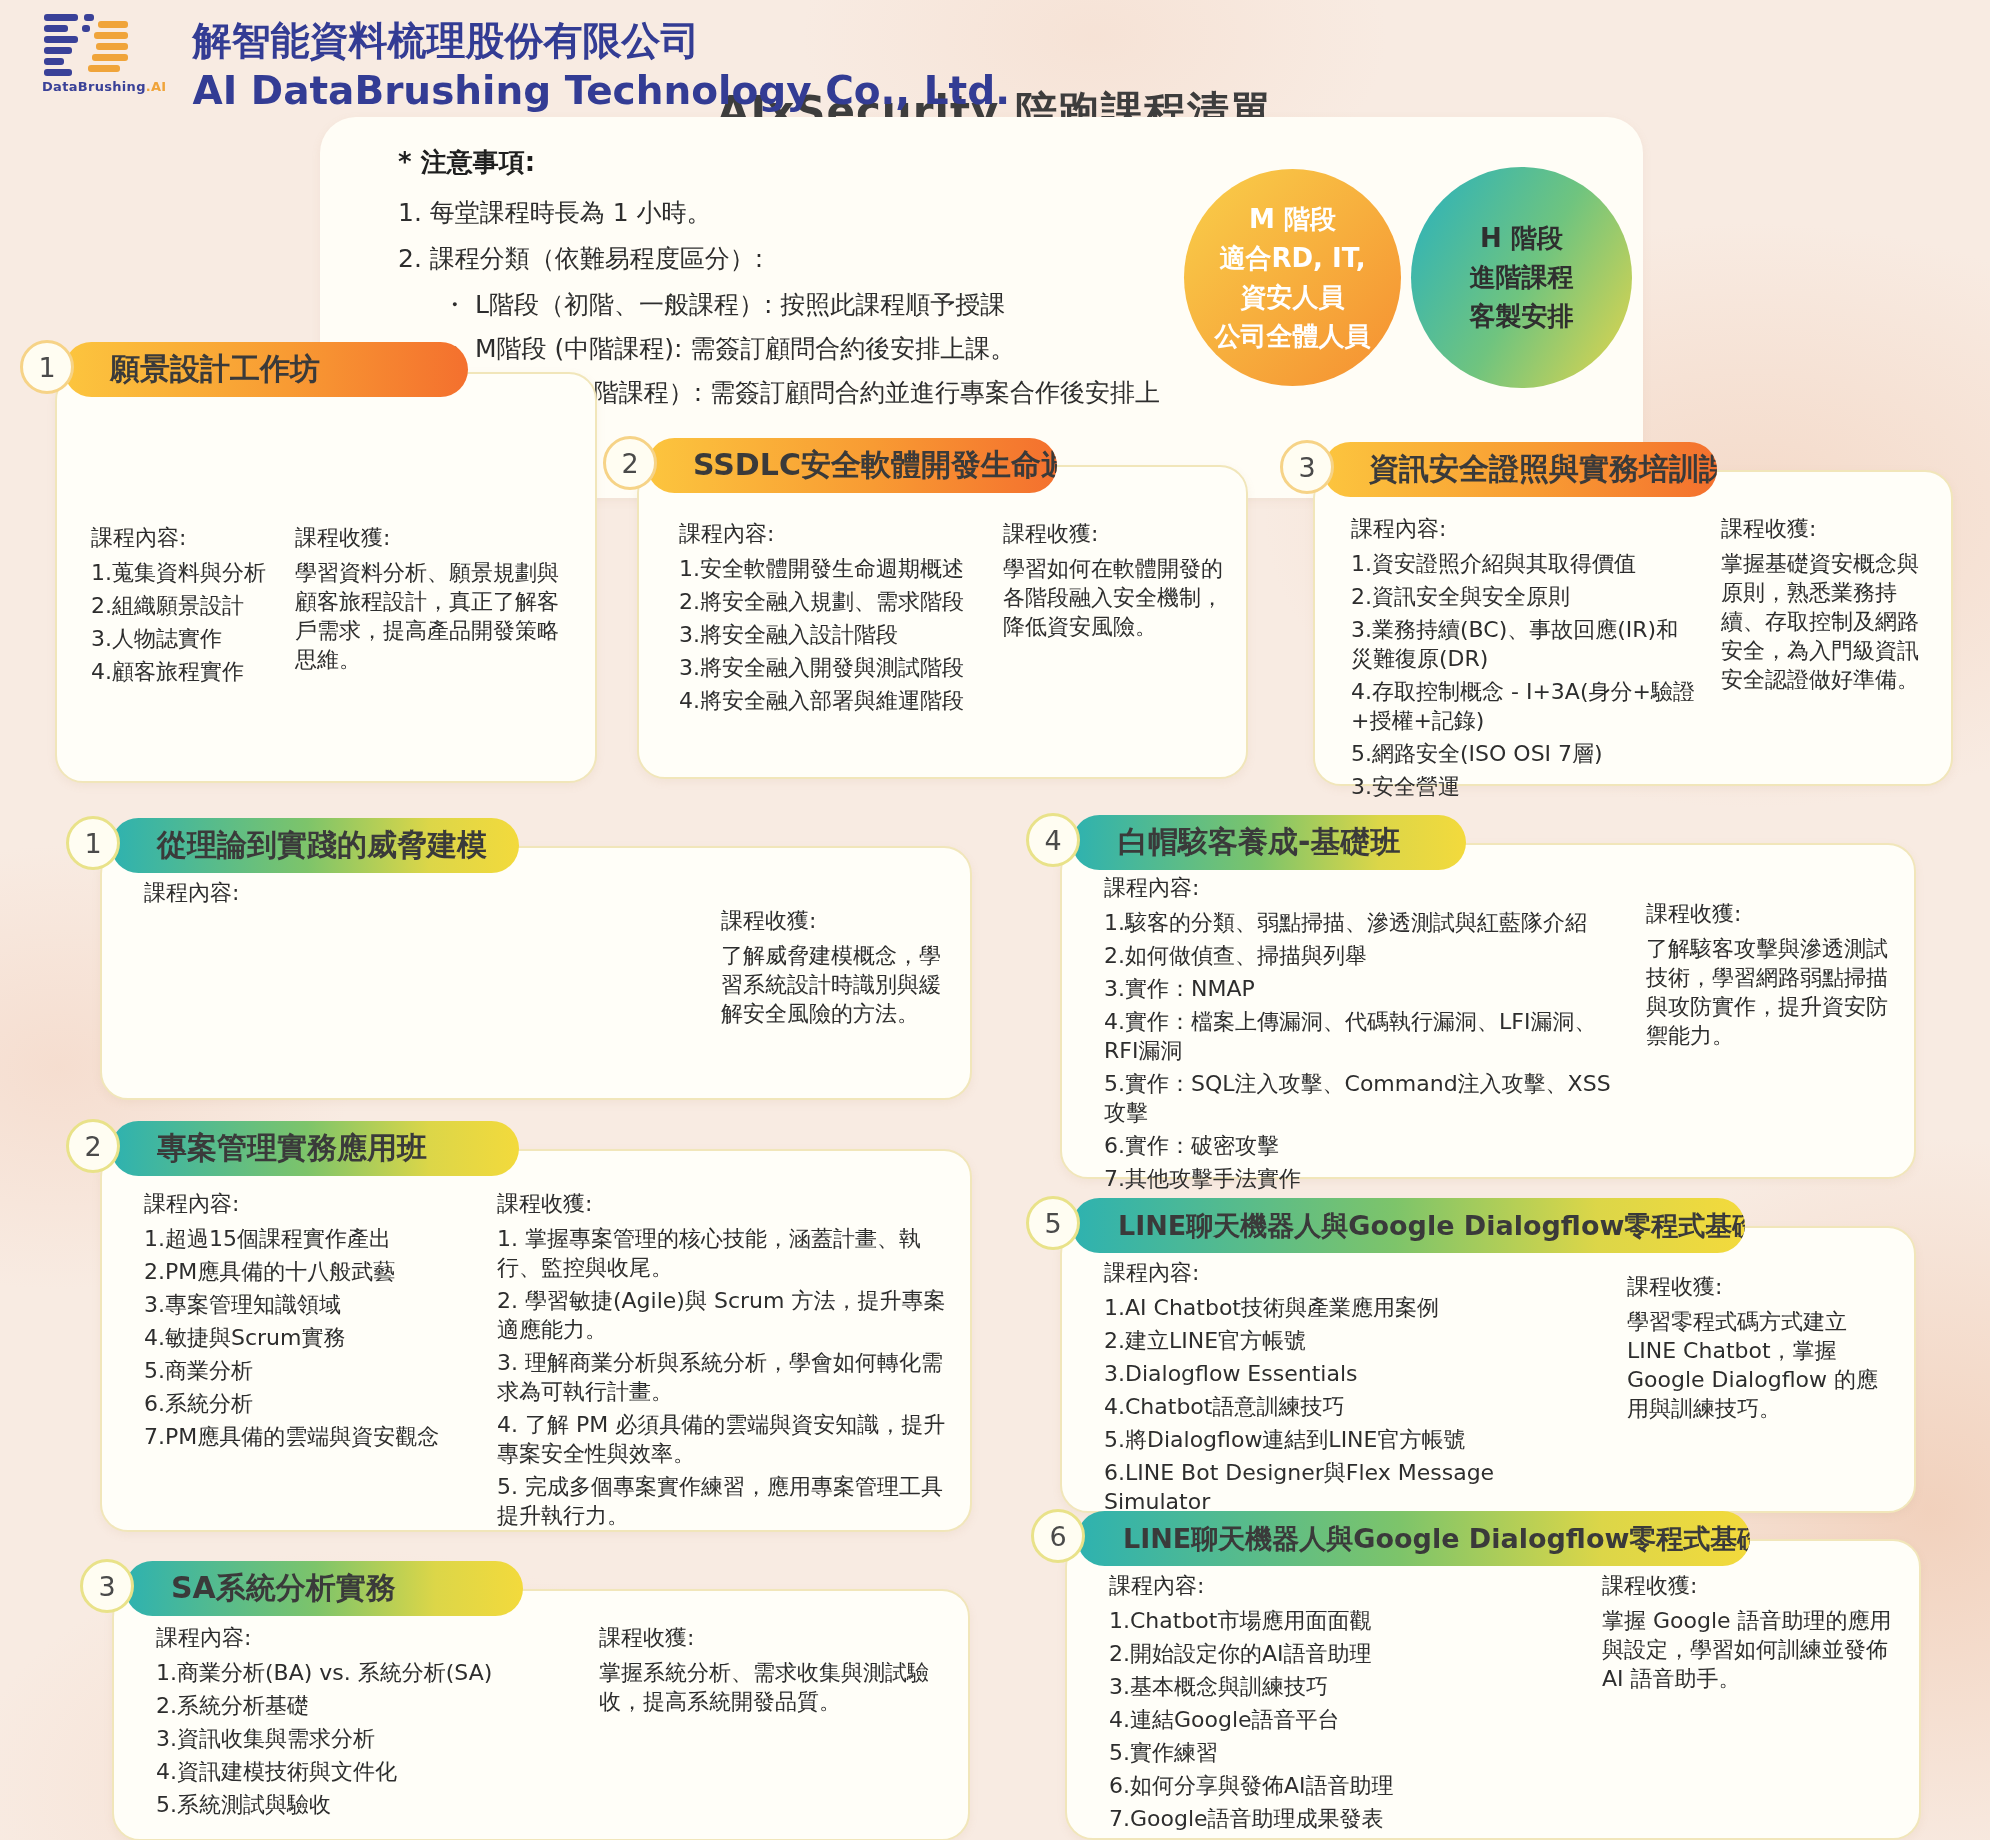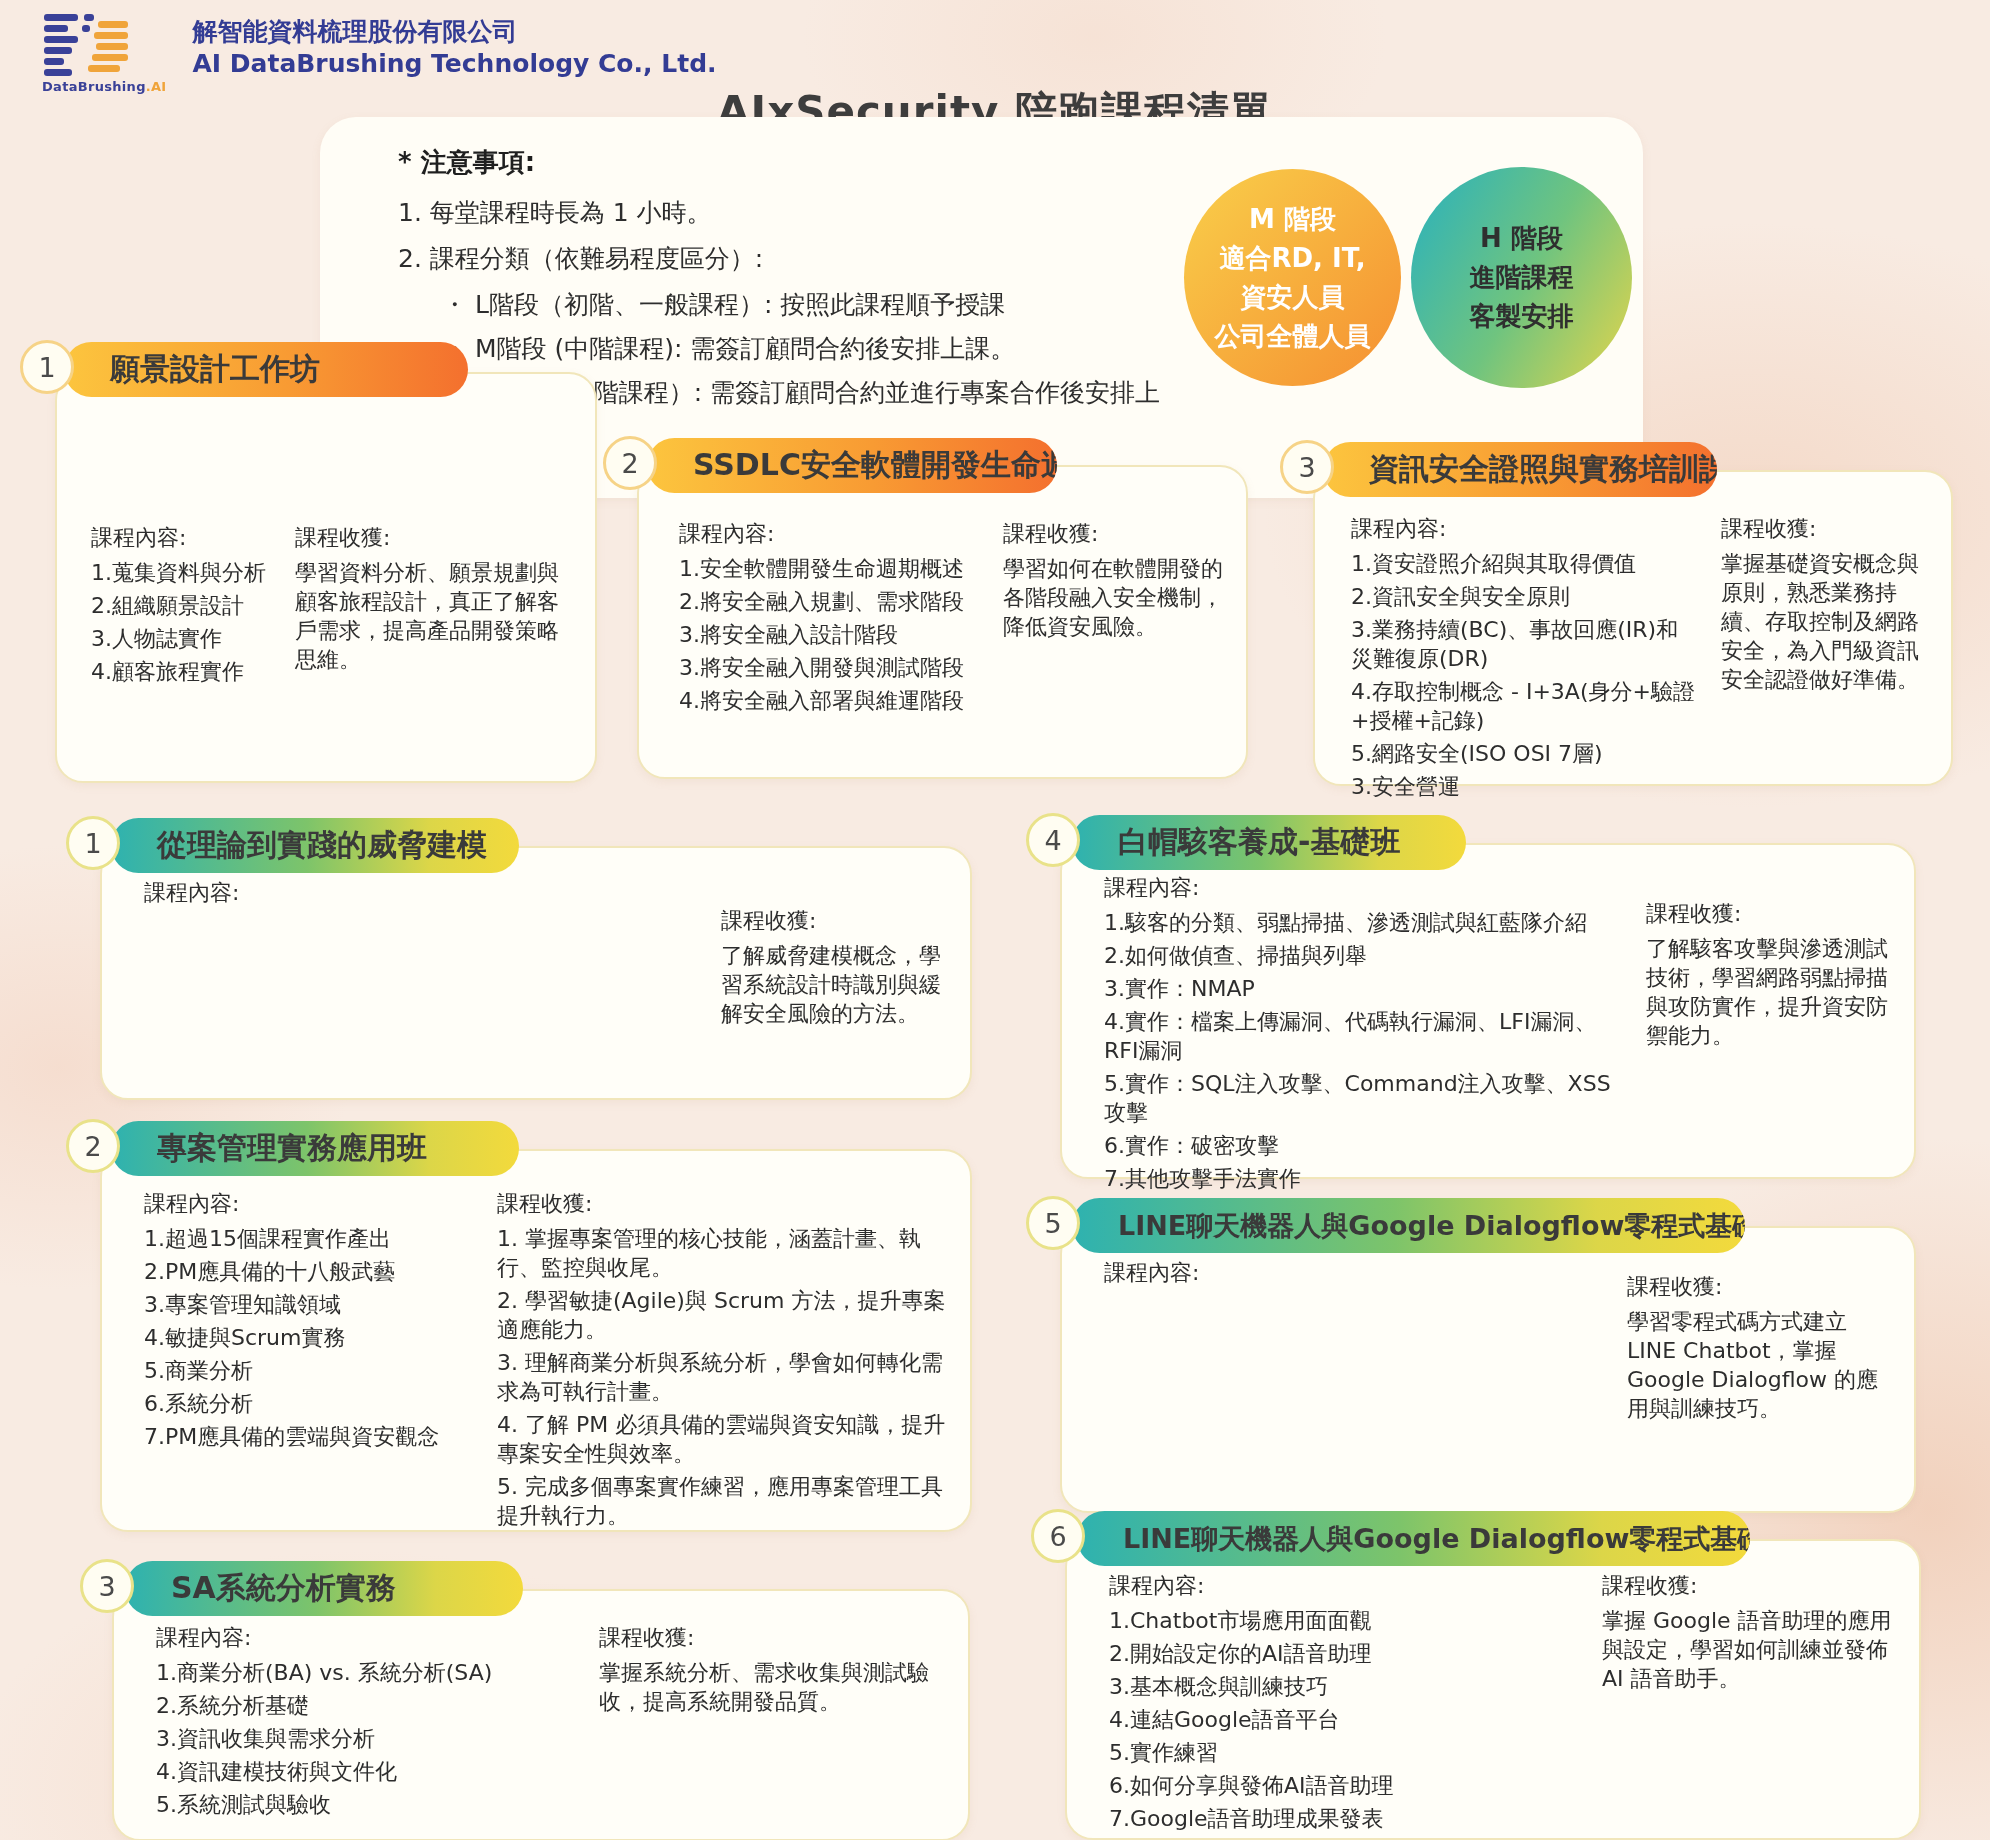--- a/index.html
+++ b/index.html
@@ -11,21 +11,21 @@
       radial-gradient(418px 318px at 3% 58%, rgba(242,205,185,0.45), transparent 70%),
       radial-gradient(557px 338px at 18% 97%, rgba(243,208,188,0.45), transparent 70%),
       radial-gradient(418px 259px at 55% 2%, rgba(243,214,196,0.40), transparent 70%),
       #f8ebe2;}
   
   .logo{position:absolute;left:42px;top:12px;display:flex;align-items:flex-start;gap:26px;z-index:2;}
   .logo-mark{display:flex;flex-direction:column;align-items:flex-start;}
   .logo-sub{font-size:13px;font-weight:bold;color:#3a4198;margin-top:3px;letter-spacing:0.3px;}
   .logo-sub .sfx{color:#f0a43a;}
   .company{margin-top:4px;}
-  .company div{font-size:25px;font-weight:bold;color:#333c94;line-height:1.28;}
+  .company div{font-size:39px;font-weight:bold;color:#333c94;line-height:1.28;}
   .page-title{position:absolute;top:84px;left:0;width:100%;text-align:center;font-size:42px;
     font-weight:bold;color:#3d3d3d;letter-spacing:1px;z-index:1;}
   
   .note-box{position:absolute;left:320px;top:117px;width:1323px;height:381px;background:#fffdf6;
     border-radius:36px;box-shadow:0 3px 10px rgba(190,150,110,0.10);z-index:1;box-sizing:border-box;}
   .note-content{padding:28px 0 0 78px;width:856px;box-sizing:border-box;}
   .note-heading{font-size:26px;font-weight:bold;color:#1f1f1f;margin-bottom:16px;}
   .note-line{font-size:25px;margin-bottom:13px;}
   .note-bullet{font-size:25px;margin-left:44px;margin-bottom:11px;}
   .stage-circle{position:absolute;border-radius:50%;display:flex;flex-direction:column;align-items:center;
@@ -267,20 +267,28 @@
   </div>
   <div class="num-badge badge-green" style="left:66px;top:1119px;">
       <span>2</span>
     </div>
   <div class="card-header hdr-green" style="left:111px;top:1121px;width:408px;">專案管理實務應用班</div>
 
   <div class="card-box" style="left:1060px;top:1226px;width:856px;height:287px;">
     <div class="card-body" style="padding:30px 18px 14px 42px;">
       <div class="col" style="width:498px;">
         <div class="col-label">課程內容:</div>
+        <div>
+            <div class="list-line">1.AI Chatbot技術與產業應用案例</div>
+            <div class="list-line">2.建立LINE官方帳號</div>
+            <div class="list-line">3.Dialogflow Essentials</div>
+            <div class="list-line">4.Chatbot語意訓練技巧</div>
+            <div class="list-line">5.將Dialogflow連結到LINE官方帳號</div>
+            <div class="list-line">6.LINE Bot Designer與Flex Message Simulator</div>
+          </div>
       </div>
       <div class="col" style="flex:1;margin-top:14px;">
         <div class="col-label">課程收獲:</div>
         <div>
             <div class="list-line">學習零程式碼方式建立 LINE Chatbot，掌握 Google Dialogflow 的應用與訓練技巧。</div>
           </div>
       </div>
     </div>
   </div>
   <div class="num-badge badge-green" style="left:1026px;top:1196px;">

